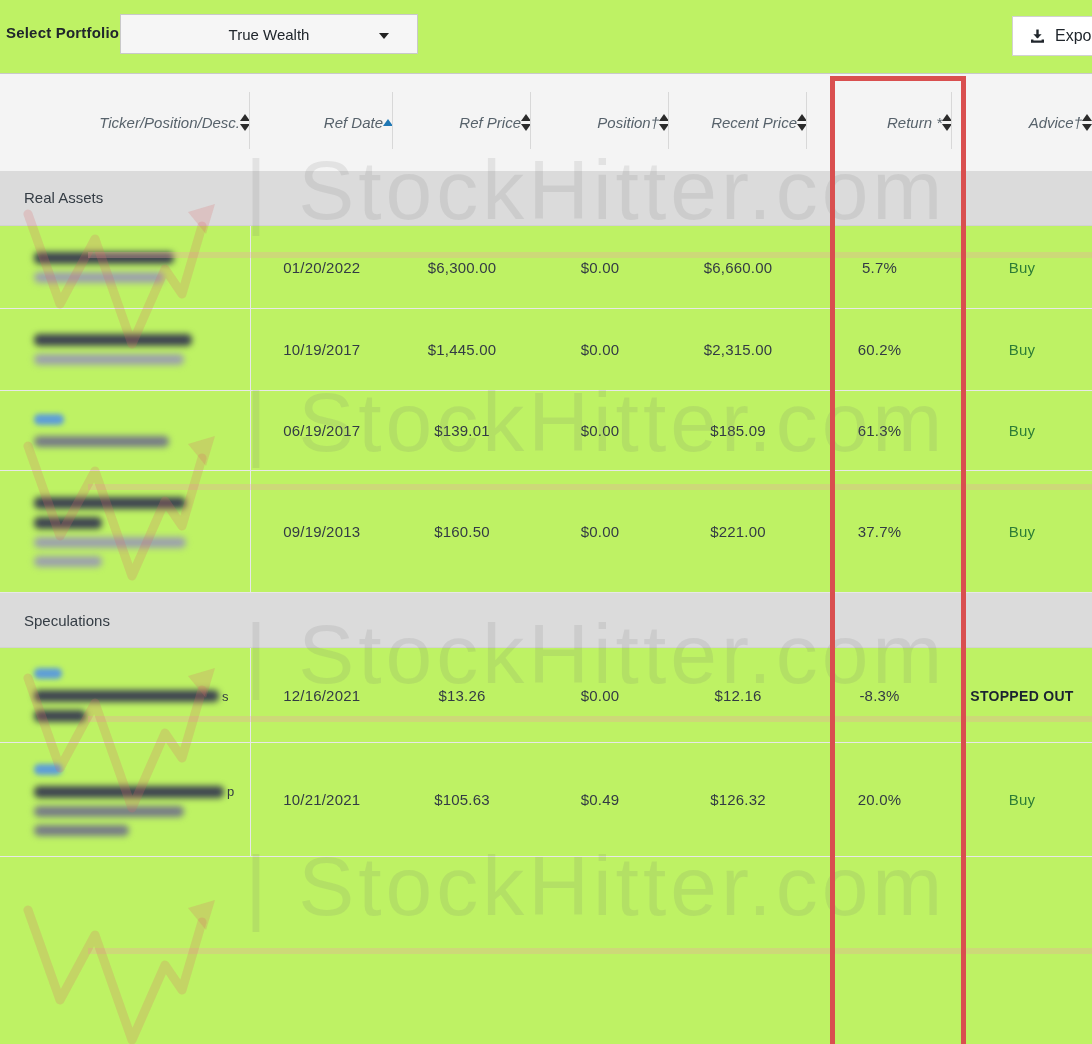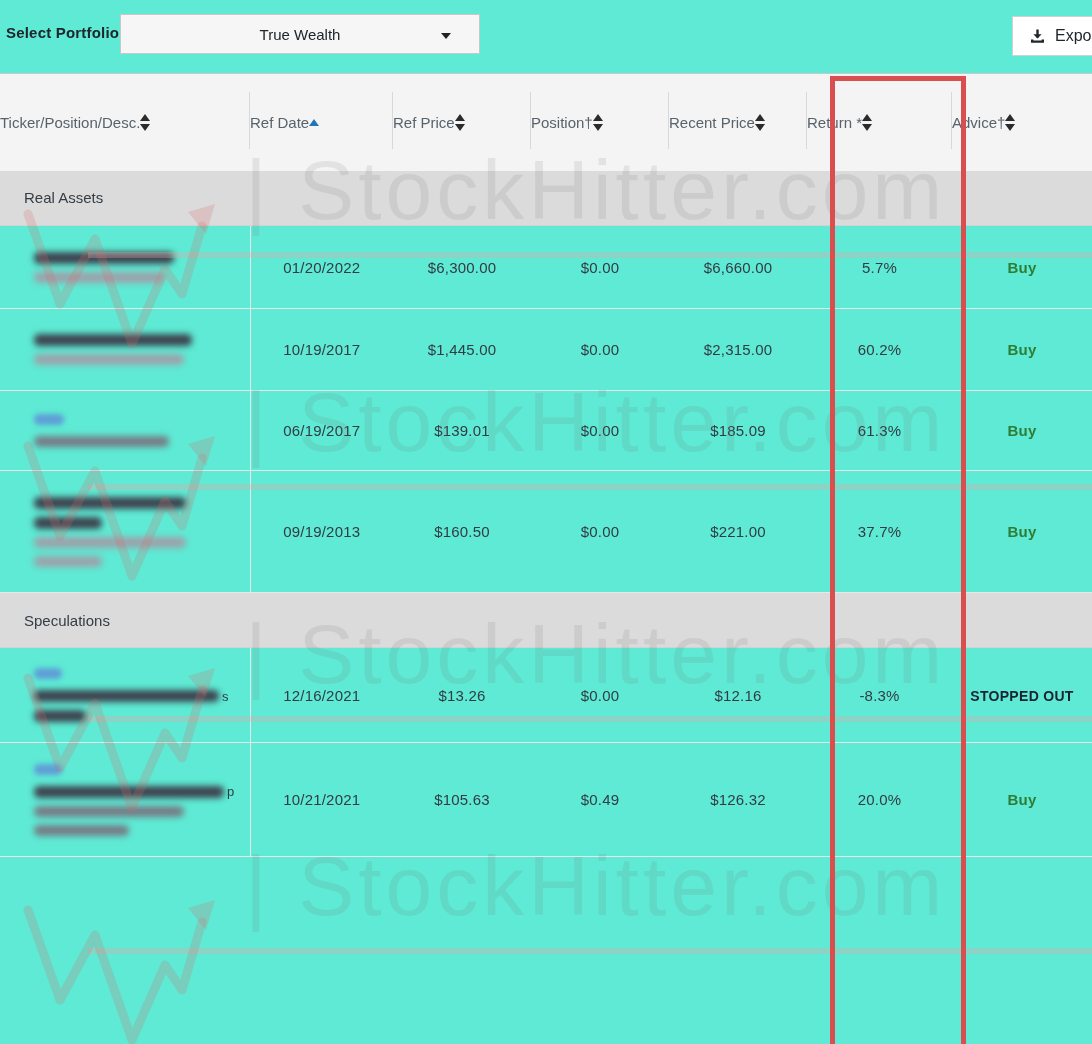--- a/index.html
+++ b/index.html
@@ -1,30 +1,30 @@
 <!DOCTYPE html>
 <html style="--buy-green: #2e7d36; --highlight-red: #d94f4f; --sort-blue: #1f77b4;"><head>
 <meta charset="utf-8">
 <style>
   * { margin:0; padding:0; box-sizing:border-box; }
   html,body { background:#fff; }
   body { font-family:"Liberation Sans", sans-serif; color:#333b44; }
 
   .screen {
     position:relative; width:1092px; height:1044px;
-    background:#5eead4; overflow:hidden;
+    background:#bef264; overflow:hidden;
   }
 
   
   .toolbar-label {
     position:absolute; left:6px; top:24px;
     font-size:15px; font-weight:bold; color:#20262c; letter-spacing:.2px;
   }
   .portfolio-dropdown {
-    position:absolute; left:120px; top:14px; width:360px; height:40px;
+    position:absolute; left:120px; top:14px; width:298px; height:40px;
     background:#f6f6f6; border:1px solid #c9c9c9;
     display:flex; align-items:center; justify-content:center;
     font-size:15px; color:#20262c; cursor:pointer;
   }
   .portfolio-dropdown .caret {
     position:absolute; right:28px; top:18px;
     width:0; height:0; border-left:5px solid transparent;
     border-right:5px solid transparent; border-top:6px solid #222;
   }
   .export-button {
@@ -37,21 +37,21 @@
   
   .portfolio-table-wrap { position:absolute; left:0; top:73px; width:1092px; }
   table.portfolio-table {
     width:1092px; table-layout:fixed; border-collapse:collapse;
     border-top:1px solid #c9c9c9;
   }
   thead th {
     height:97px; background:#f4f4f4; font-weight:normal;
     font-size:15px; color:#57626b; position:relative; vertical-align:middle;
   }
-  .th-inner { display:flex; align-items:center; justify-content:flex-start; gap:0; }
+  .th-inner { display:flex; align-items:center; justify-content:flex-end; gap:0;font-style:italic; }
   .th-divider { position:absolute; right:0; top:18px; bottom:22px; width:1px; background:#d8d8d8; }
 
   .sort-icon { display:inline-flex; flex-direction:column; gap:3px; }
   .tri-up { width:0; height:0; border-left:5px solid transparent; border-right:5px solid transparent; border-bottom:7px solid #2b2b2b; }
   .tri-down { width:0; height:0; border-left:5px solid transparent; border-right:5px solid transparent; border-top:7px solid #2b2b2b; }
   .tri-up.active { border-bottom-color:var(--sort-blue,#1f77b4); }
 
   tr.section-row td {
     height:55px; background:#dbdbdb; padding-left:24px;
     font-size:15px; color:#343c44; border-bottom:1px solid #d2d2d2;
@@ -65,21 +65,21 @@
   }
   .redacted-stack { display:flex; flex-direction:column; gap:8px; align-items:flex-start; }
   .redacted-line { display:flex; align-items:center; gap:3px; }
   .rl-bar { height:11px; border-radius:5px; filter:blur(3px); }
   .rl-dark  { background:#3d4450; height:12px; }
   .rl-med   { background:#767c86; }
   .rl-light { background:#9ca2ab; }
   .rl-link  { background:#5f9fd6; height:11px; filter:blur(2.5px); margin-bottom:3px; }
   .rl-frag { font-size:13px; color:#333b44; line-height:11px; }
 
-  .advice-buy { color:var(--buy-green,#2e7d36); font-weight:bold; }
+  .advice-buy { color:var(--buy-green,#2e7d36); font-weight:normal; }
   .advice-stopped { color:#1b2230; font-weight:bold; font-size:14px; letter-spacing:.3px; }
 
   
   .watermark-layer { position:absolute; inset:0; pointer-events:none; z-index:15;padding-left:32px; }
   .wm-tile { position:absolute; left:0; width:1092px; height:232px; }
   .wm-zigzag { position:absolute; left:10px; top:4px; }
   .wm-text {
     position:absolute; left:245px; top:2px;
     font-size:84px; letter-spacing:4px; color:#707070; opacity:.13;
     white-space:nowrap; font-weight:normal;

